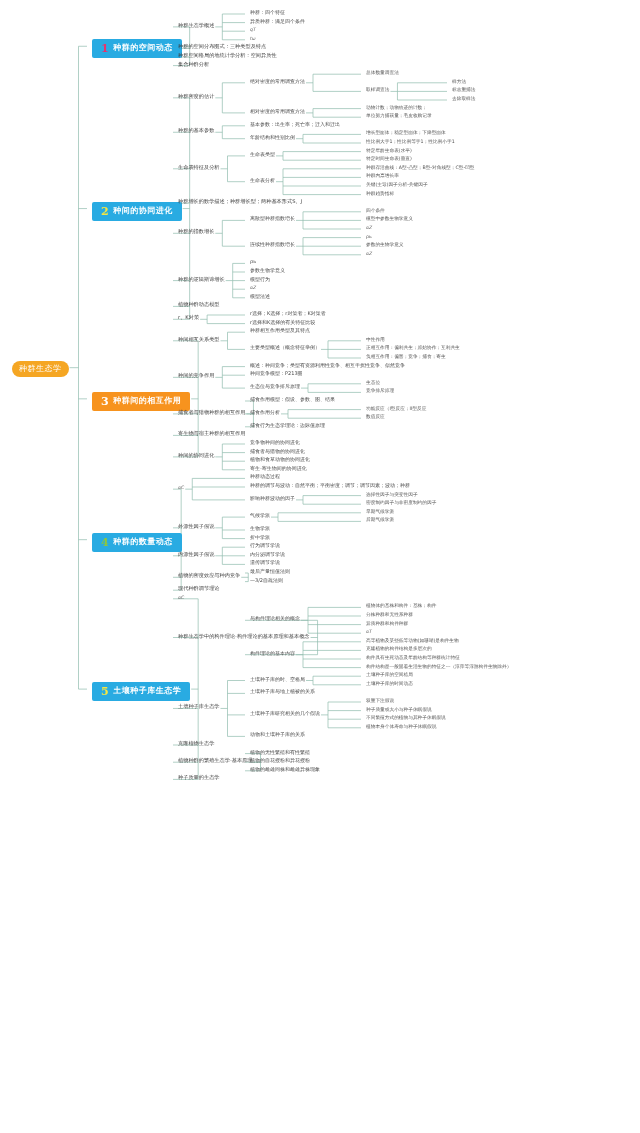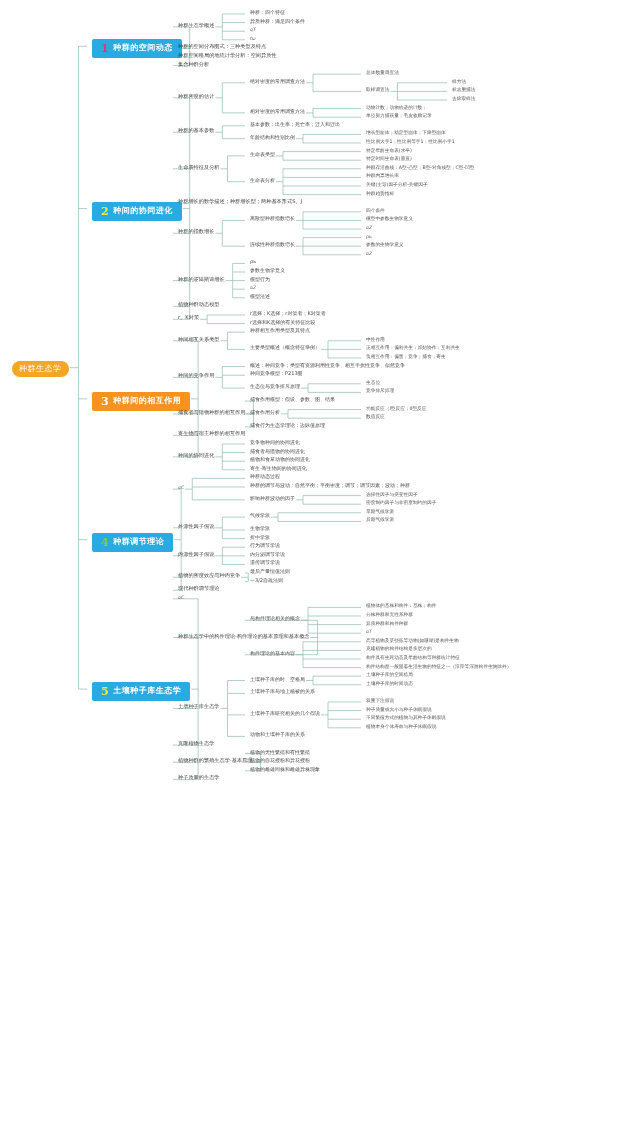--- a/index.html
+++ b/index.html
@@ -345,21 +345,21 @@
       <div class="node l4" style="left: 366px; top: 414.2px;">数值反应</div>
       <div class="node l3" style="left: 250px; top: 422.8px;">捕食行为生态学理论：边际值原理</div>
       <div class="node l2" style="left: 178px; top: 431.4px;">寄生物与宿主种群的相互作用</div>
       <div class="node l2" style="left: 178px; top: 452.9px;">种间的协同进化</div>
       <div class="node l3" style="left: 250px; top: 440px;">竞争物种间的协同进化</div>
       <div class="node l3" style="left: 250px; top: 448.6px;">捕食者与猎物的协同进化</div>
       <div class="node l3" style="left: 250px; top: 457.2px;">植物和食草动物的协同进化</div>
       <div class="node l3" style="left: 250px; top: 465.8px;">寄生-寄生物间的协同进化</div>
       <div class="node l1 n4" style="left: 92px; top: 532.675px;">
         <span class="num">4</span>
-        <span>种群调节理论</span>
+        <span>种群的数量动态</span>
       </div>
       <div class="node l2 tiny" style="left: 178px; top: 485.15px;">αC</div>
       <div class="node l3" style="left: 250px; top: 474.4px;">种群动态过程</div>
       <div class="node l3" style="left: 250px; top: 483px;">种群的调节与波动：自然平衡；平衡密度；调节；调节因素；波动；种群</div>
       <div class="node l3" style="left: 250px; top: 495.9px;">影响种群波动的因子</div>
       <div class="node l4" style="left: 366px; top: 491.6px;">选择性因子与突变性因子</div>
       <div class="node l4" style="left: 366px; top: 500.2px;">密度制约因子与非密度制约的因子</div>
       <div class="node l2" style="left: 178px; top: 523.85px;">外源性因子假说</div>
       <div class="node l3" style="left: 250px; top: 513.1px;">气候学派</div>
       <div class="node l4" style="left: 366px; top: 508.8px;">早期气候学派</div>

